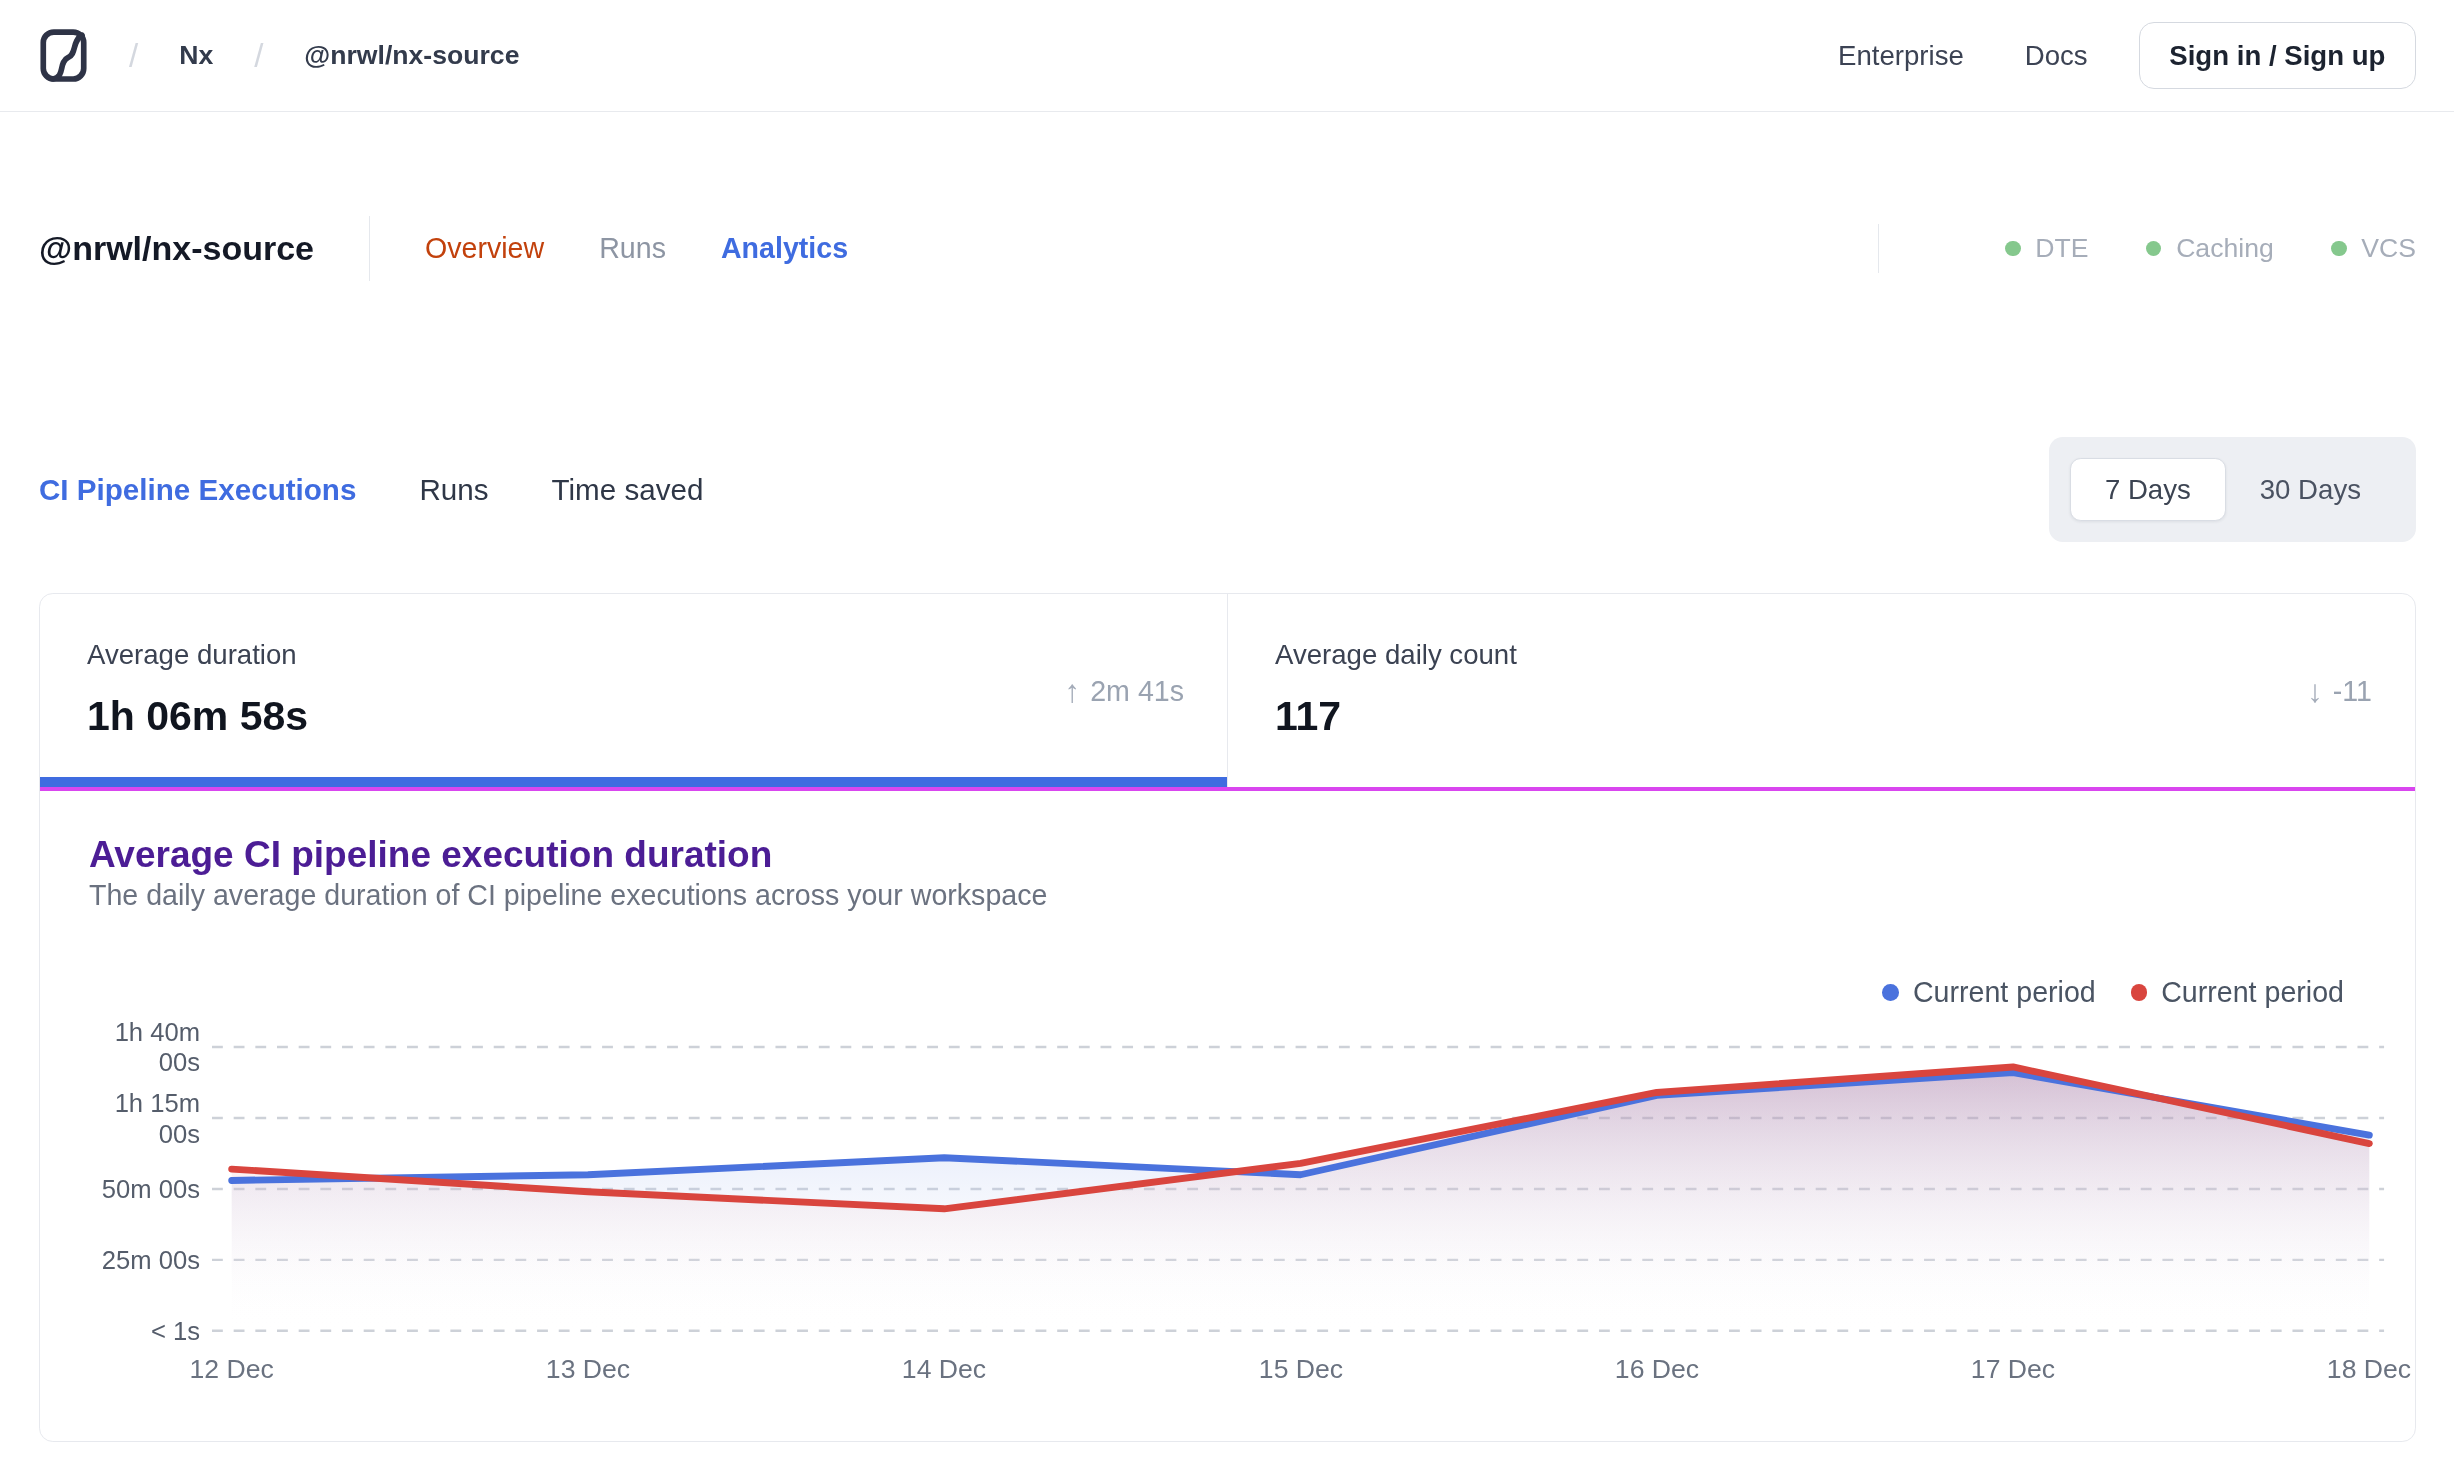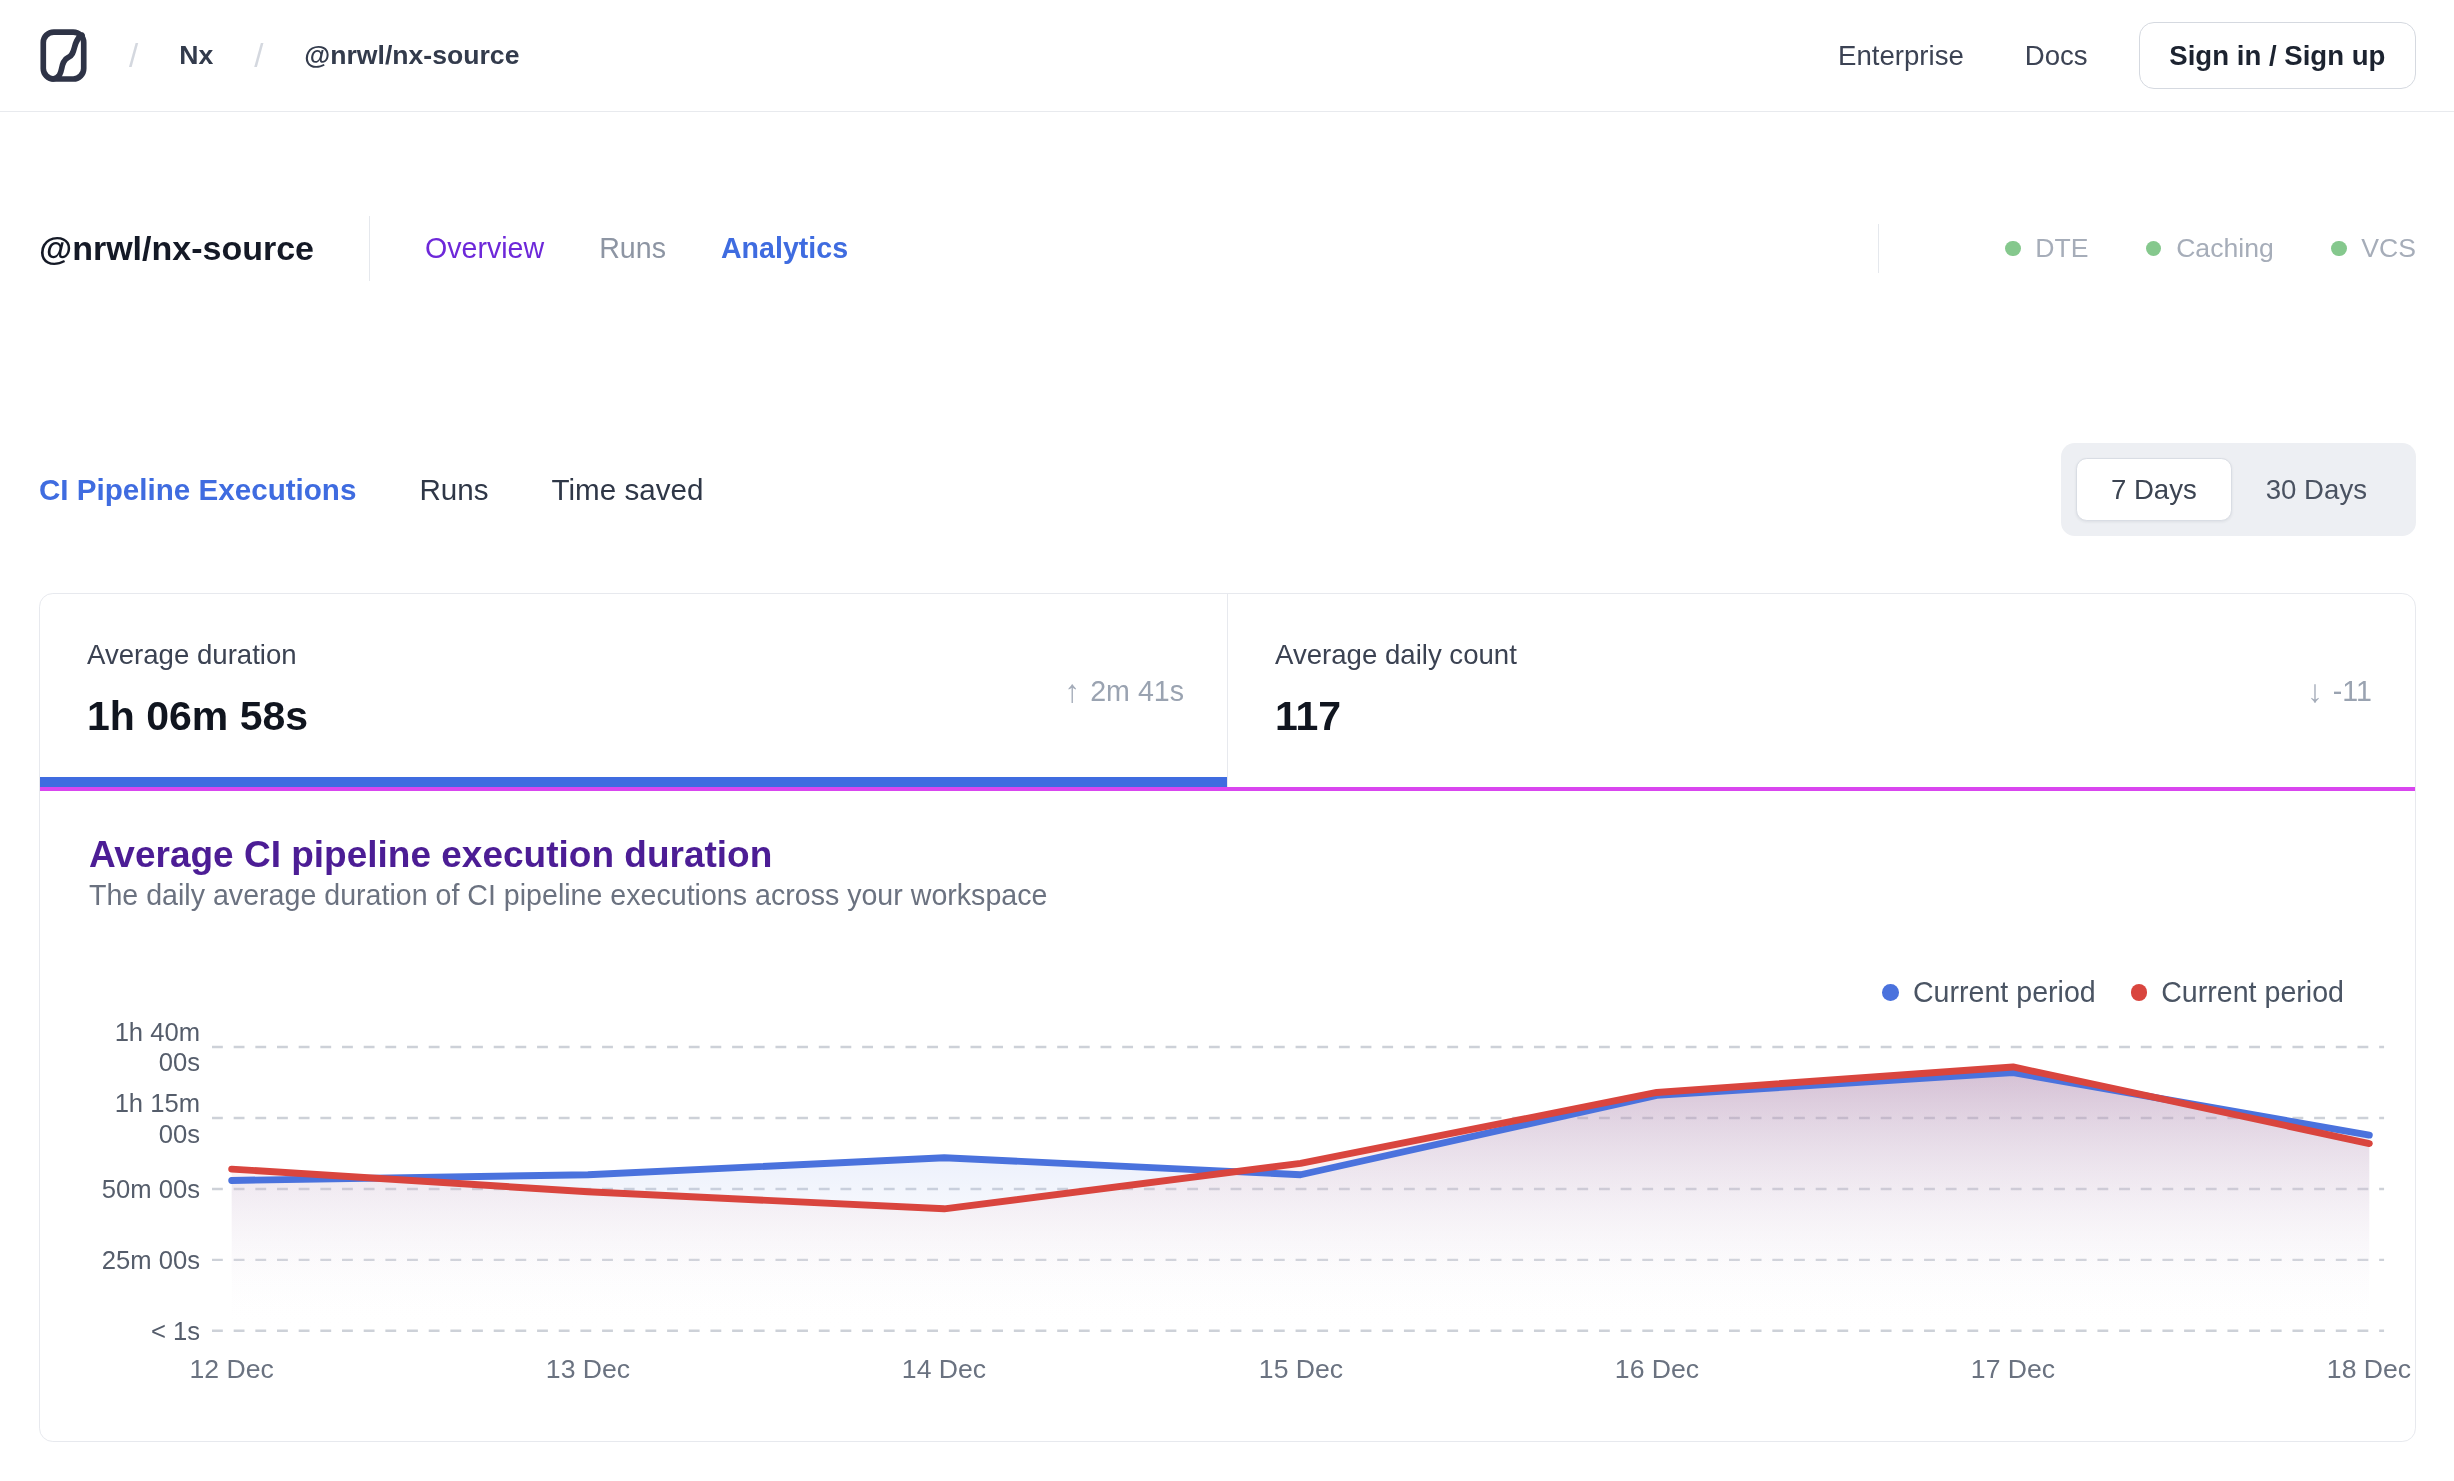--- a/index.html
+++ b/index.html
@@ -17,36 +17,36 @@
   .top-link { font-size:27.6px; color:#3c4354; margin-left:61px; cursor:pointer; }
   .signin-btn { margin-left:51px; font-size:27.6px; font-weight:600; color:#1c2330;
                 background:#fff; border:1.5px solid #d5d9e0; border-radius:15px;
                 padding:16.7px 29.6px; cursor:pointer; }
 
   
   .title-row { display:flex; align-items:center; padding:0 39px; margin-top:99px; height:75px; }
   .ws-title { font-size:34px; font-weight:700; color:#141926; }
   .vdiv { width:1px; height:65px; background:#e5e8ed; margin:0 55px; }
   .ws-tabs { display:flex; align-items:center; gap:55px; }
-  .ws-tab { font-size:28.6px; color:#6d28d9; cursor:pointer; }
+  .ws-tab { font-size:28.6px; color:#c2410c; cursor:pointer; }
   .ws-tab.mid { color:#8d95a3; }
   .ws-tab.active { color:#3f6ce0; font-weight:600; }
   .status-group { display:flex; align-items:center; }
   .status-vdiv { width:1px; height:49px; background:#e5e8ed; margin-right:69px; }
   .status-item { display:flex; align-items:center; margin-left:57px; }
   .status-dot { width:15.8px; height:15.8px; border-radius:50%; margin-right:14.8px; }
   .status-label { font-size:26.6px; color:#a6adb9; }
 
   
   .tabs-row { display:flex; align-items:center; padding:0 39px; margin-top:164px; height:79px; }
   .an-tabs { display:flex; align-items:center; gap:63px; }
   .an-tab { font-size:29.6px; color:#2f3747; cursor:pointer; }
   .an-tab.active { color:#3f6ce0; font-weight:700; }
   .range-toggle { display:flex; align-items:center; background:#edeff3; border-radius:13.8px;
-                  padding:15px; }
+                  padding:21px; }
   .range-opt { font-size:27.6px; color:#4a5261; padding:14.8px 34px; border-radius:10.8px; cursor:pointer; }
   .range-opt.selected { background:#ffffff; border:1px solid #d9dde4;
                         box-shadow:0 1px 3px rgba(25,32,50,.08); color:#3c4452; }
 
   
   .panel { margin:64px 39px 0 39px; border:1px solid #e7e9ee; border-radius:13.8px;
            height:849px; background:#fff; position:relative; }
   .stat-row { display:flex; height:197px; border-bottom:4px solid #d946ef; }
   .stat-card { flex:1; position:relative; padding:45px 47px; cursor:pointer; }
   .stat-card.first { border-right:1px solid #e7e9ee; border-top-left-radius:13.8px; }

